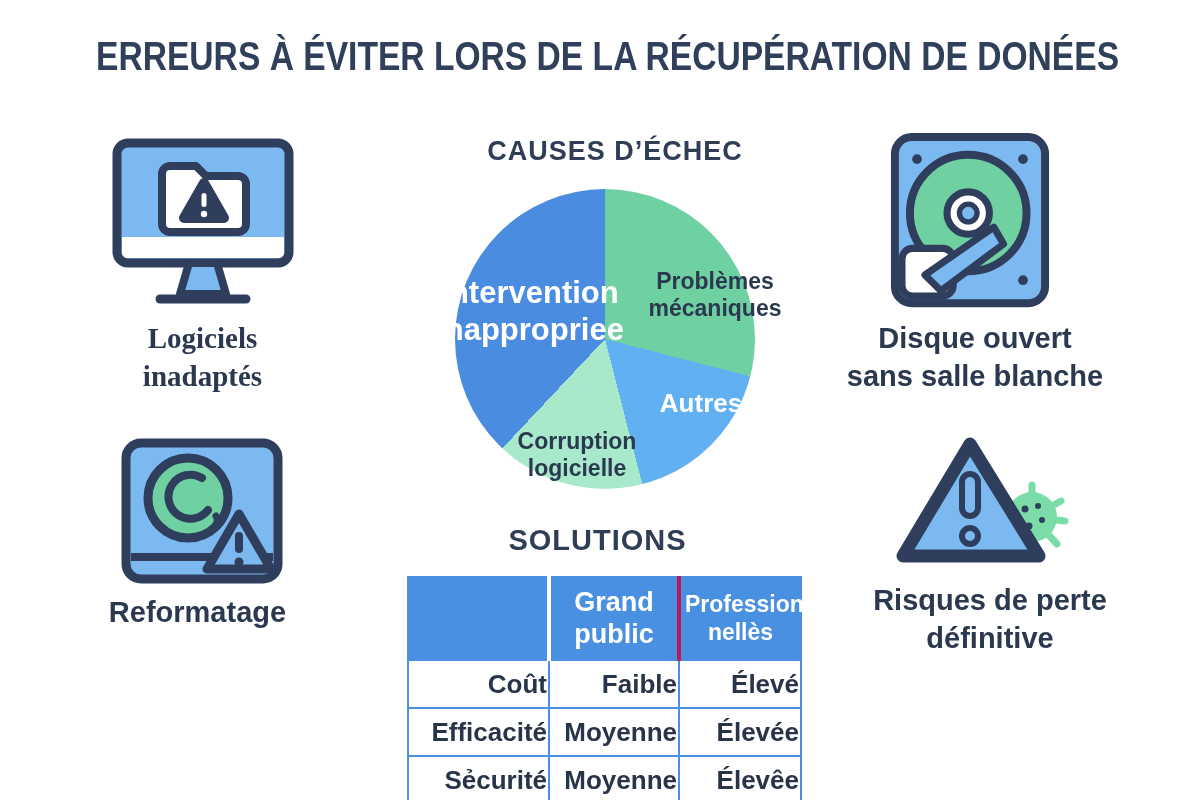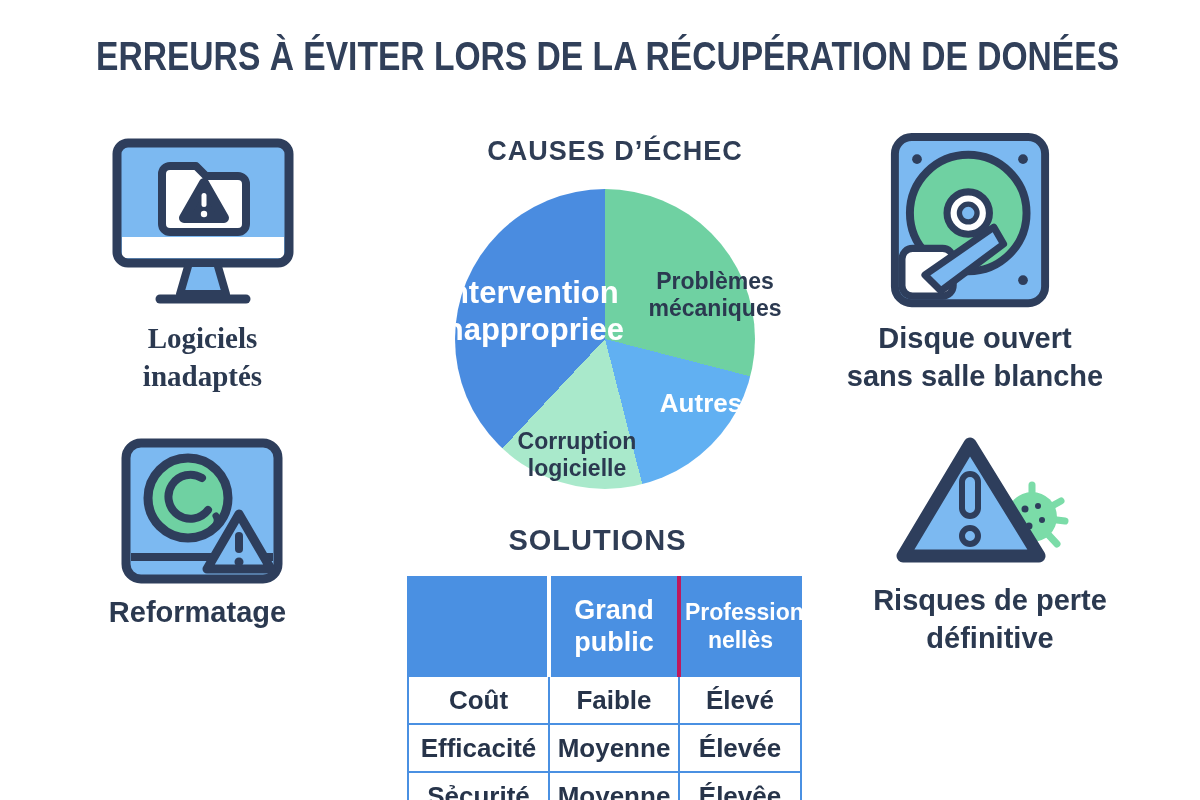--- a/index.html
+++ b/index.html
@@ -27,25 +27,25 @@
   .lbl-reformatage{left:25px;top:594px;width:345px;}
   .lbl-disque{left:810px;top:320px;width:330px;}
   .lbl-risques{left:820px;top:582px;width:340px;text-align:center;}
   .icon-monitor{left:108px;top:134px;}
   .icon-laptop{left:118px;top:436px;}
   .icon-hdd{left:886px;top:130px;}
   .icon-tri{left:893px;top:436px;}
   table.solutions{position:absolute;left:407px;top:576px;width:393px;
     border-collapse:collapse;table-layout:fixed;}
   table.solutions th{background:var(--header-blue);color:#fff;height:81px;
-    font-weight:700;vertical-align:middle;padding:8px 4px;}
+    font-weight:700;vertical-align:middle;padding:0 4px;}
   table.solutions th.c2{font-size:27px;line-height:1.15;border-left:4px solid #fff;}
   table.solutions th.c3{font-size:23px;line-height:1.2;border-left:4px solid #be185d;}
   table.solutions td{background:#fff;border:2px solid var(--header-blue);height:44px;
-    text-align:center;vertical-align:middle;font-size:26px;font-weight:700;color:#27344a;}
+    text-align:right;vertical-align:middle;font-size:26px;font-weight:700;color:#27344a;}
   table.solutions{border:2px solid var(--header-blue);}
 </style>
 </head>
 <body>
 
 <div class="abs page-title">ERREURS À ÉVITER LORS DE LA RÉCUPÉRATION DE DONÉES</div>
 
 <svg class="abs icon-monitor" width="190" height="172" viewBox="0 0 190 172">
   <rect x="9" y="9" width="172" height="120" rx="11" fill="var(--icon-blue)"></rect>
   <rect x="14" y="103" width="162" height="21" fill="#fff"></rect>

